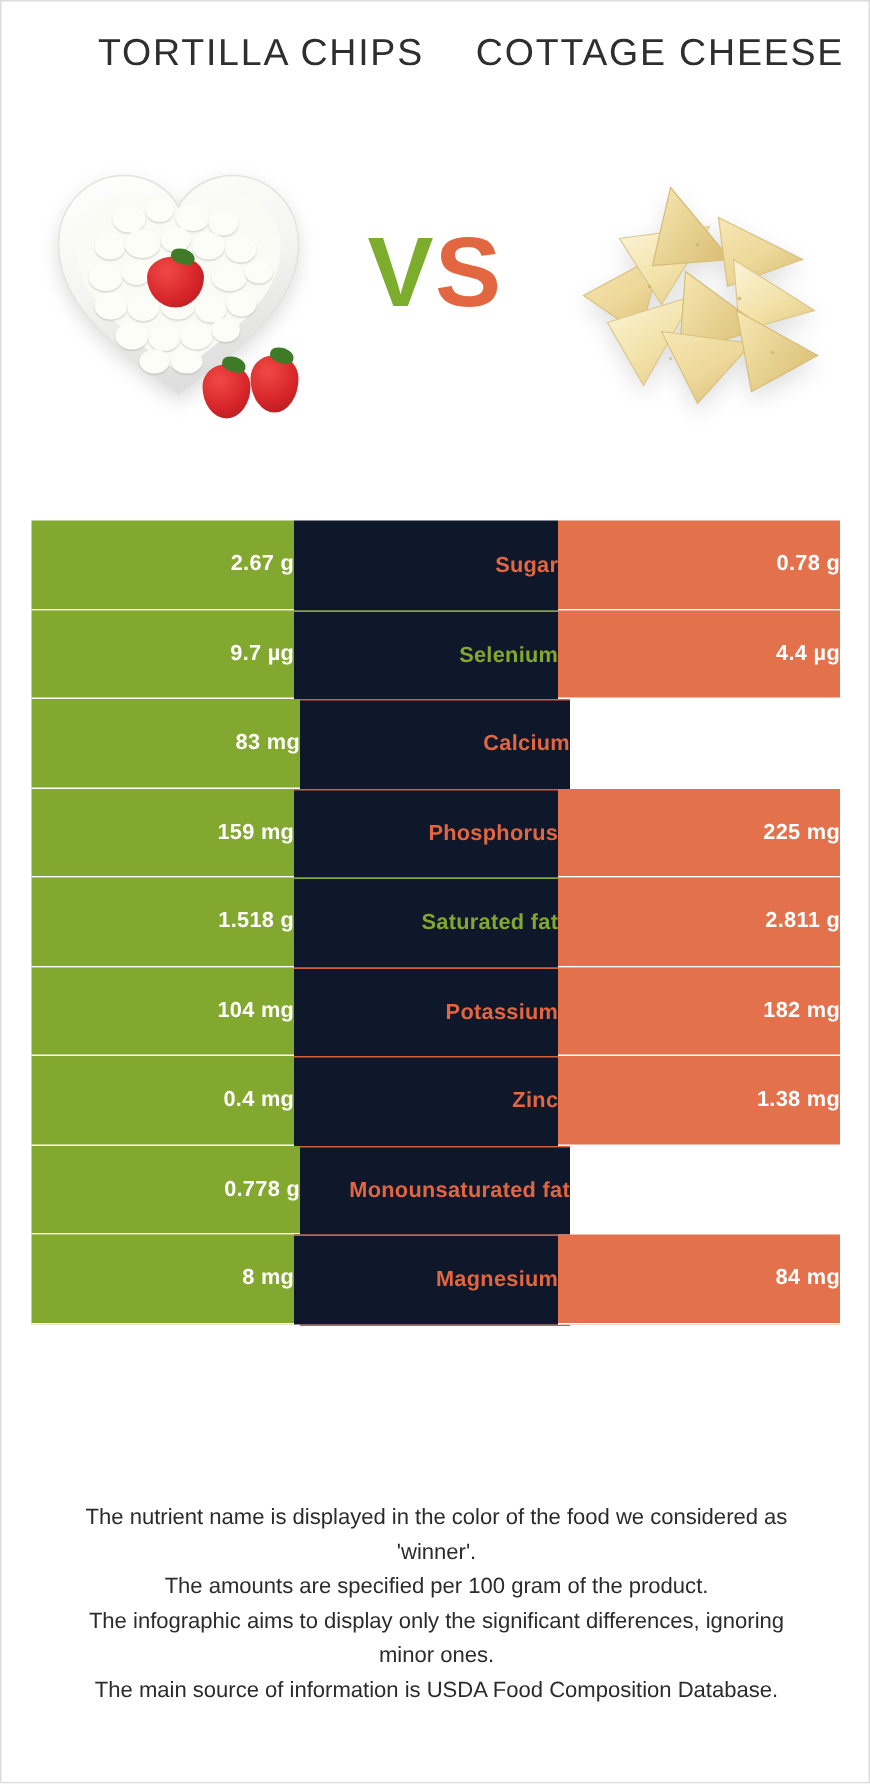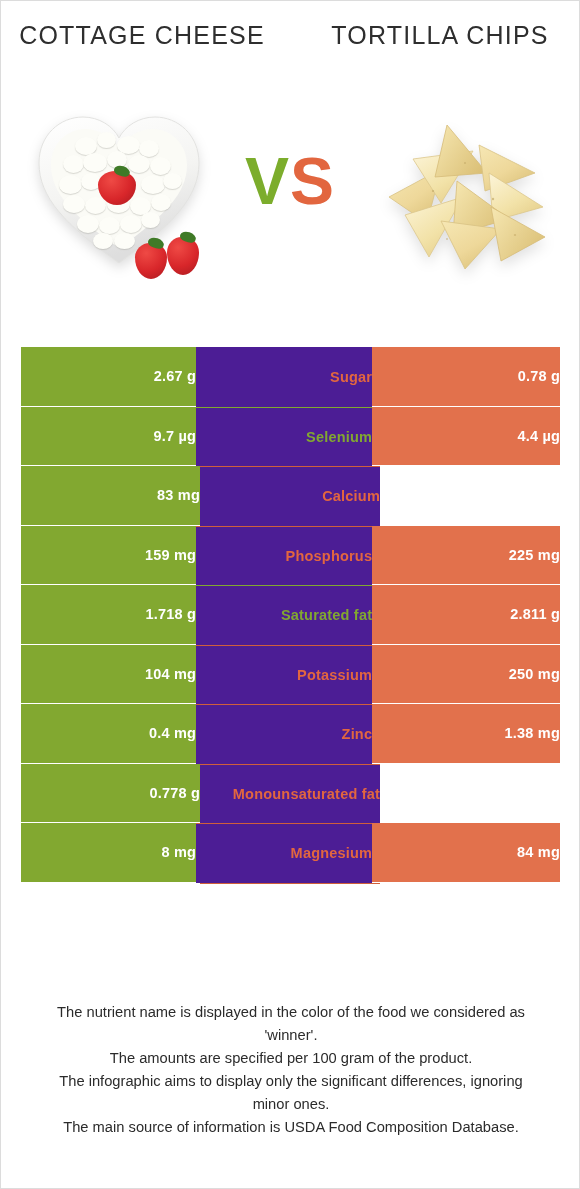--- a/index.html
+++ b/index.html
@@ -140,21 +140,21 @@
     background: #82A830;
     border-bottom: 1.5px solid #ffffff;
   }
   .cell-right {
     width: 192px;
     background: #E2714C;
     border-bottom: 1.5px solid #ffffff;
   }
   .cell-mid {
     width: 180px;
-    background: #4c1d95;
+    background: #0f172a;
     border-top: 1px solid transparent;
   }
   .row:first-child .cell-mid { border-top: none; }
   .value {
     color: #ffffff;
     font-size: 14.5px;
     font-weight: 600;
     letter-spacing: 0.2px;
   }
   .nutrient {
@@ -190,25 +190,25 @@
     font-weight: 400;
     font-family: "Liberation Sans", sans-serif;
   }
 </style>
 </head>
 <body>
 
 <div id="page">
 
   <div class="header">
+    <div class="head-col right">
+      <div class="food-title">Tortilla chips</div>
+    </div>
     <div class="head-col left">
       <div class="food-title">Cottage cheese</div>
-    </div>
-    <div class="head-col right">
-      <div class="food-title">Tortilla chips</div>
     </div>
   </div>
 
   <div class="hero">
 
     <div class="hero-slot left">
       <div class="cheese-wrap">
         <svg class="heart-bowl" viewBox="0 0 168 168">
           <defs>
             <linearGradient id="bowlg" x1="0" y1="0" x2="0.3" y2="1">
@@ -335,38 +335,38 @@
         </div>
         <div class="cell cell-mid mid-sep-orange">
           <span class="nutrient orange">Phosphorus</span>
         </div>
         <div class="cell cell-right">
           <span class="value">225 mg</span>
         </div>
       </div>
       <div class="row">
         <div class="cell cell-left">
-          <span class="value">1.718 g</span>
+          <span class="value">1.518 g</span>
         </div>
         <div class="cell cell-mid mid-sep-green">
           <span class="nutrient green">Saturated fat</span>
         </div>
         <div class="cell cell-right">
           <span class="value">2.811 g</span>
         </div>
       </div>
       <div class="row">
         <div class="cell cell-left">
           <span class="value">104 mg</span>
         </div>
         <div class="cell cell-mid mid-sep-orange">
           <span class="nutrient orange">Potassium</span>
         </div>
         <div class="cell cell-right">
-          <span class="value">250 mg</span>
+          <span class="value">182 mg</span>
         </div>
       </div>
       <div class="row">
         <div class="cell cell-left">
           <span class="value">0.4 mg</span>
         </div>
         <div class="cell cell-mid mid-sep-orange">
           <span class="nutrient orange">Zinc</span>
         </div>
         <div class="cell cell-right">

